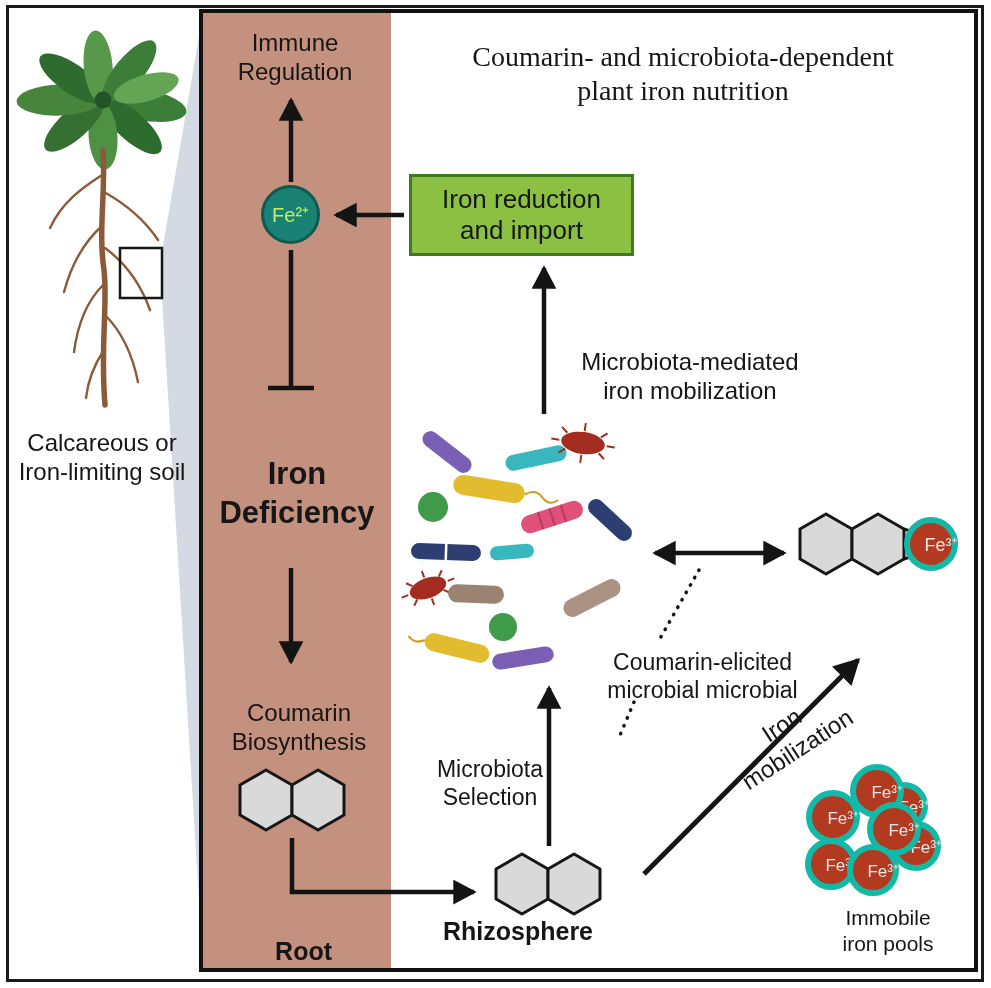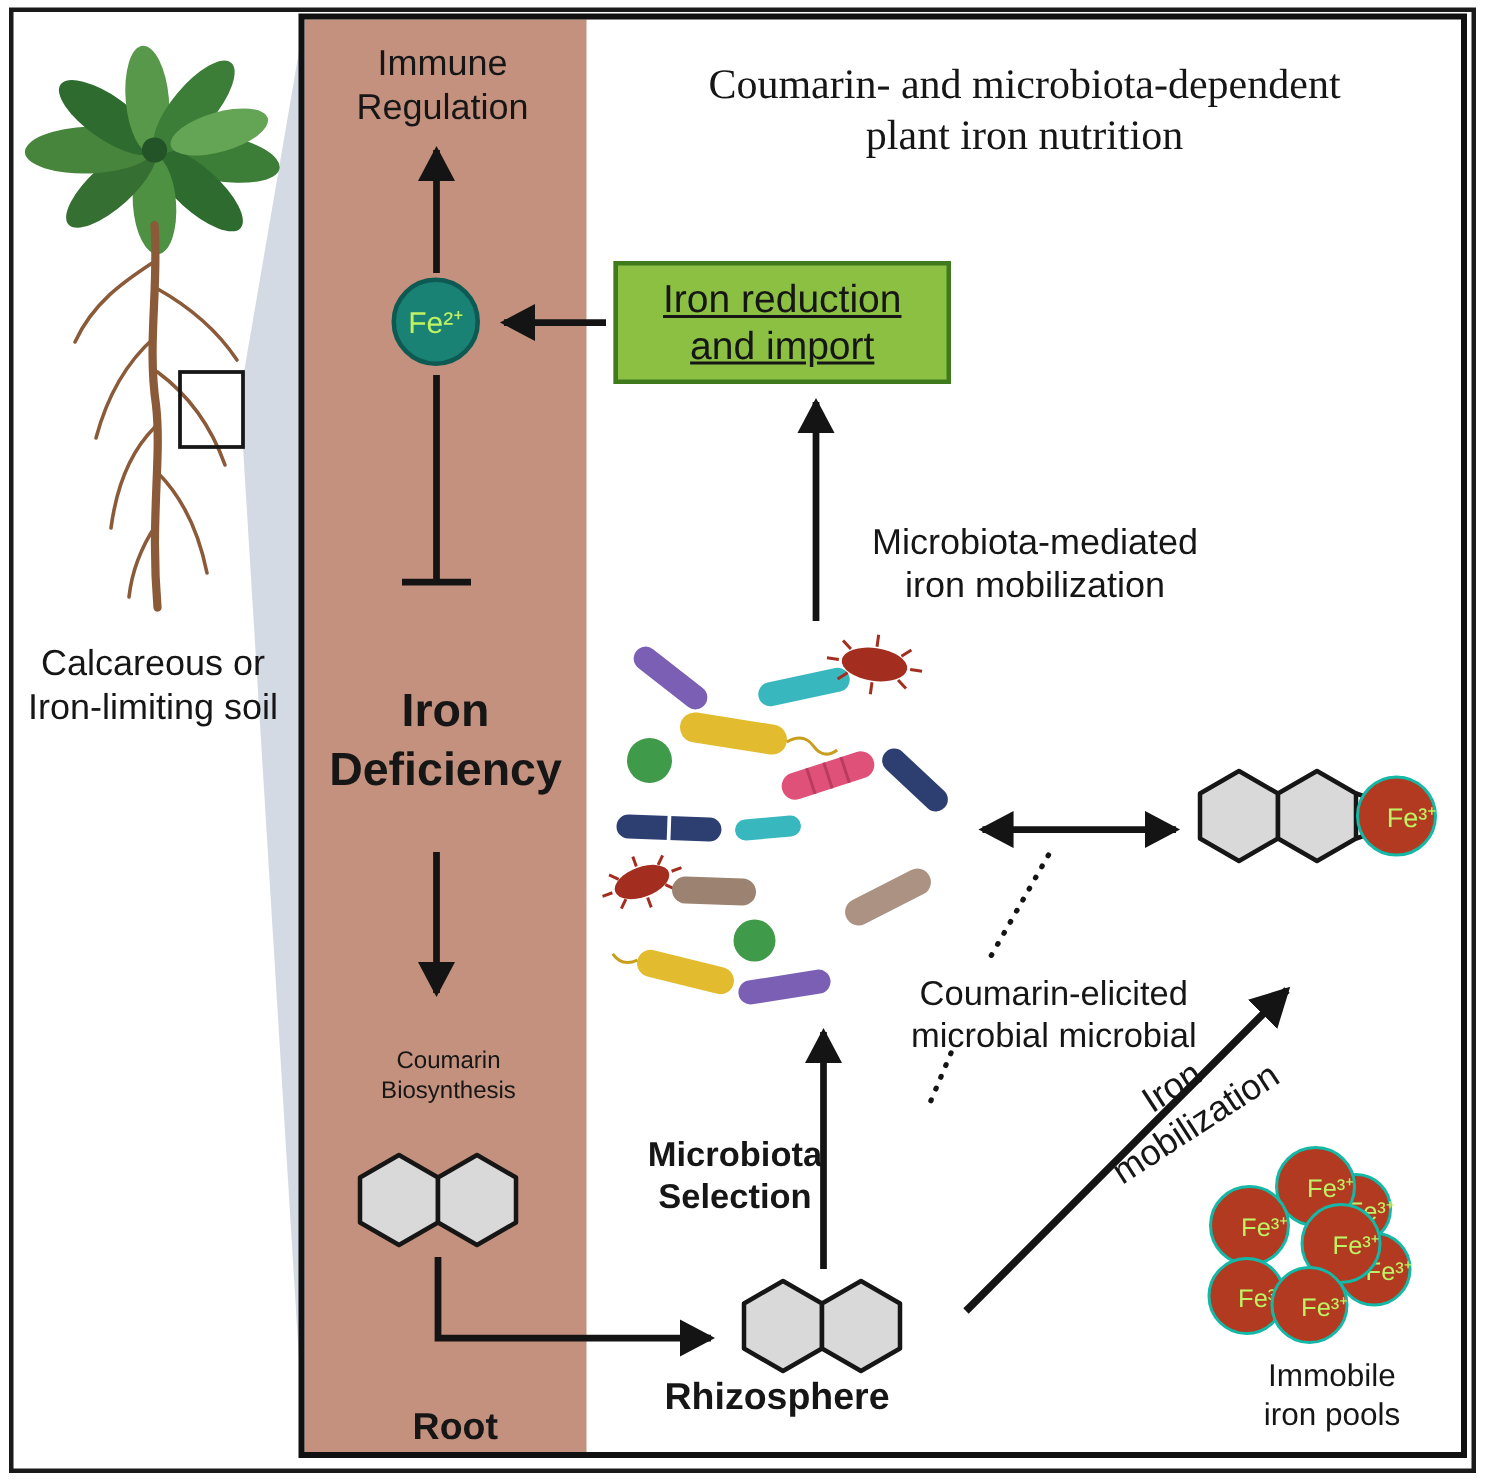--- a/index.html
+++ b/index.html
@@ -7,37 +7,37 @@
           font-family:"Liberation Sans",sans-serif;color:#161616;}
   .frame{position:absolute;box-sizing:border-box;background:transparent;}
   .outer-frame{left:6px;top:5px;width:978px;height:977px;border:3px solid #1a1a1a;z-index:5;}
   .inner-frame{left:199px;top:9px;width:779px;height:963px;border:4px solid #111;z-index:5;}
   .root-panel-bg{position:absolute;left:203px;top:13px;width:188px;height:955px;background:#c4917e;z-index:1;}
   svg.art{position:absolute;left:0;top:0;z-index:2;pointer-events:none;}
   .lbl{position:absolute;white-space:pre-line;text-align:center;line-height:1.22;z-index:4;}
   .title{left:398px;top:40px;width:570px;font-size:28px;font-family:Liberation Serif, serif;}
   .immune{left:205px;top:28px;width:180px;font-size:24px;}
   .irondef{left:203px;top:455px;width:188px;font-size:31px;font-weight:bold;line-height:1.25;}
-  .coumbio{left:203px;top:698px;width:192px;font-size:16px;}
+  .coumbio{left:203px;top:698px;width:192px;font-size:24px;}
   .soil{left:12px;top:428px;width:180px;font-size:24px;}
   .micmed{left:575px;top:320px;width:230px;font-size:24px;margin-top:27px;}
-  .micsel{left:410px;top:755px;width:160px;font-size:23px;font-weight:bold;}
+  .micsel{left:410px;top:755px;width:160px;font-size:23px;}
   .coumel{left:595px;top:648px;width:215px;font-size:23px;}
   .ironmob{left:712px;top:708px;width:155px;font-size:24px;transform:rotate(-33deg);}
   .pools{left:798px;top:905px;width:180px;font-size:21px;}
   .root-foot{left:212px;top:936px;width:120px;font-size:25px;font-weight:bold;text-align:right;}
   .rhizo-foot{left:418px;top:916px;width:200px;font-size:25px;font-weight:bold;}
   .greenbox{position:absolute;left:409px;top:174px;width:225px;height:82px;box-sizing:border-box;
             background:#8cc043;border:3px solid #3f7a1d;display:flex;align-items:center;justify-content:center;
-            font-size:26px;text-align:center;white-space:pre-line;line-height:1.2;z-index:4;text-decoration:underline;}
+            font-size:26px;text-align:center;white-space:pre-line;line-height:1.2;z-index:4;}
   .fe2{position:absolute;left:261px;top:185px;width:59px;height:59px;border-radius:50%;
        background:#1a8175;border:3px solid #0d5a52;box-sizing:border-box;display:flex;align-items:center;
        justify-content:center;color:#bef264;font-size:20px;z-index:4;}
-  .fe3c{position:absolute;width:54px;height:54px;border-radius:50%;background:#b23a20;border:2px solid #14b8a6;
-        box-sizing:border-box;display:flex;align-items:center;justify-content:center;color:#bef264;font-size:17px;z-index:4;padding-left:20px;}
+  .fe3c{position:absolute;width:54px;height:54px;border-radius:50%;background:#b23a20;border:6px solid #14b8a6;
+        box-sizing:border-box;display:flex;align-items:center;justify-content:center;color:#e5e5e5;font-size:17px;z-index:4;padding-left:20px;}
   .fe3-complex{left:904px;top:517px;font-size:18px;}
   .p1{left:850px;top:764px;} .p2{left:806px;top:790px;} .p3{left:867px;top:802px;}
   .p4{left:805px;top:838px;width:52px;height:52px;} .p5{left:847px;top:844px;width:52px;height:52px;}
   .p6{left:891px;top:821px;width:50px;height:50px;} .p7{left:880px;top:782px;width:48px;height:48px;}
 </style>
 </head>
 <body>
 
 <div class="canvas">
 

